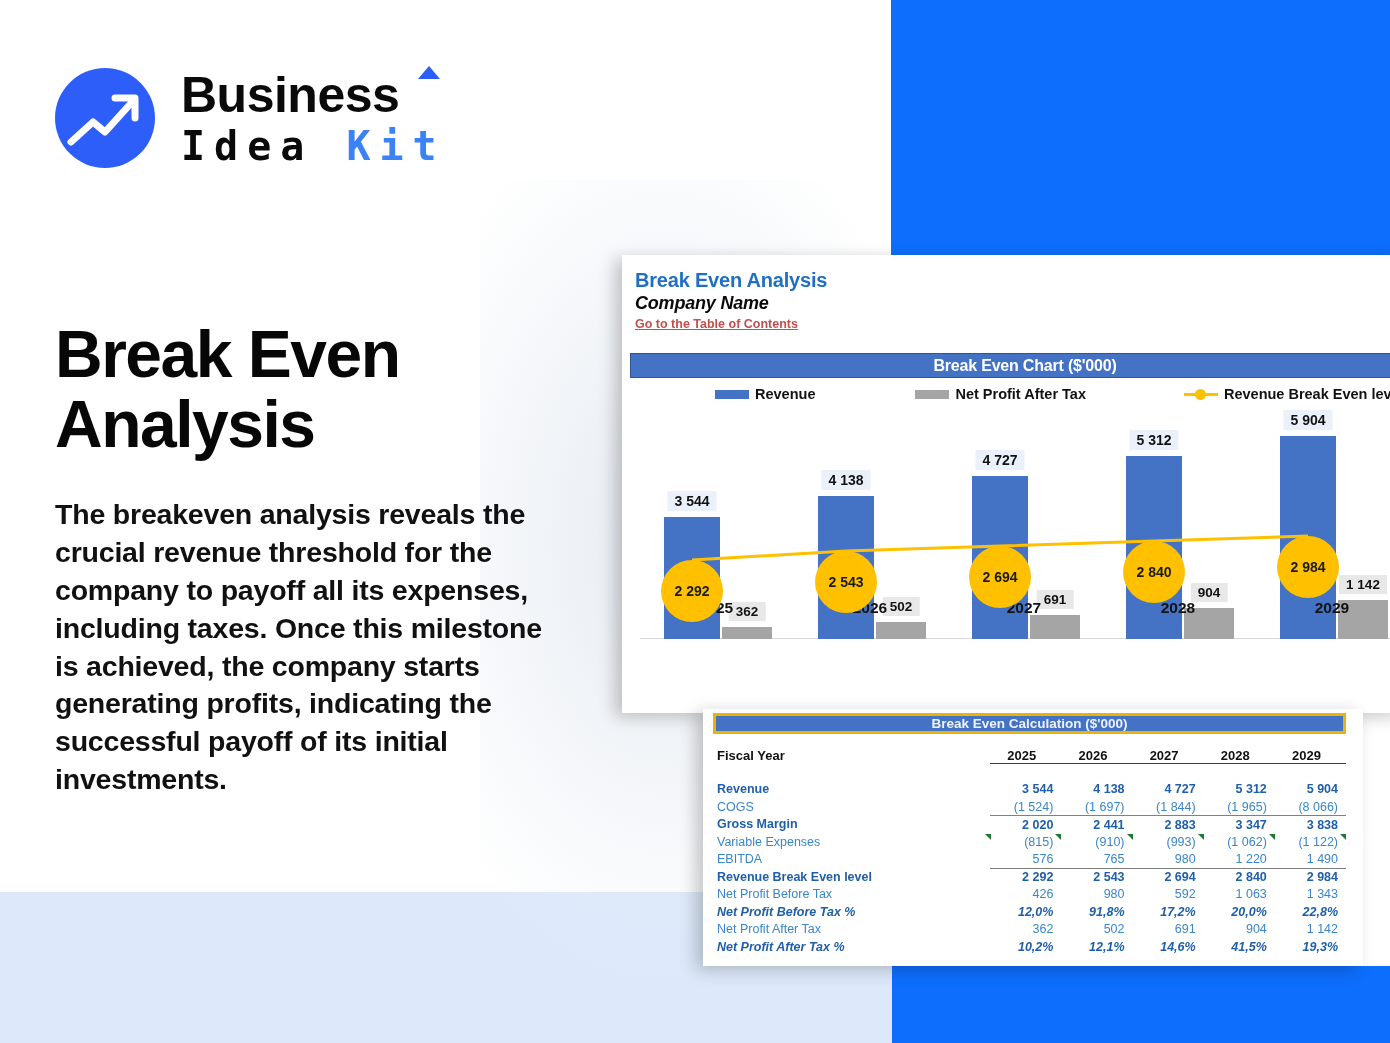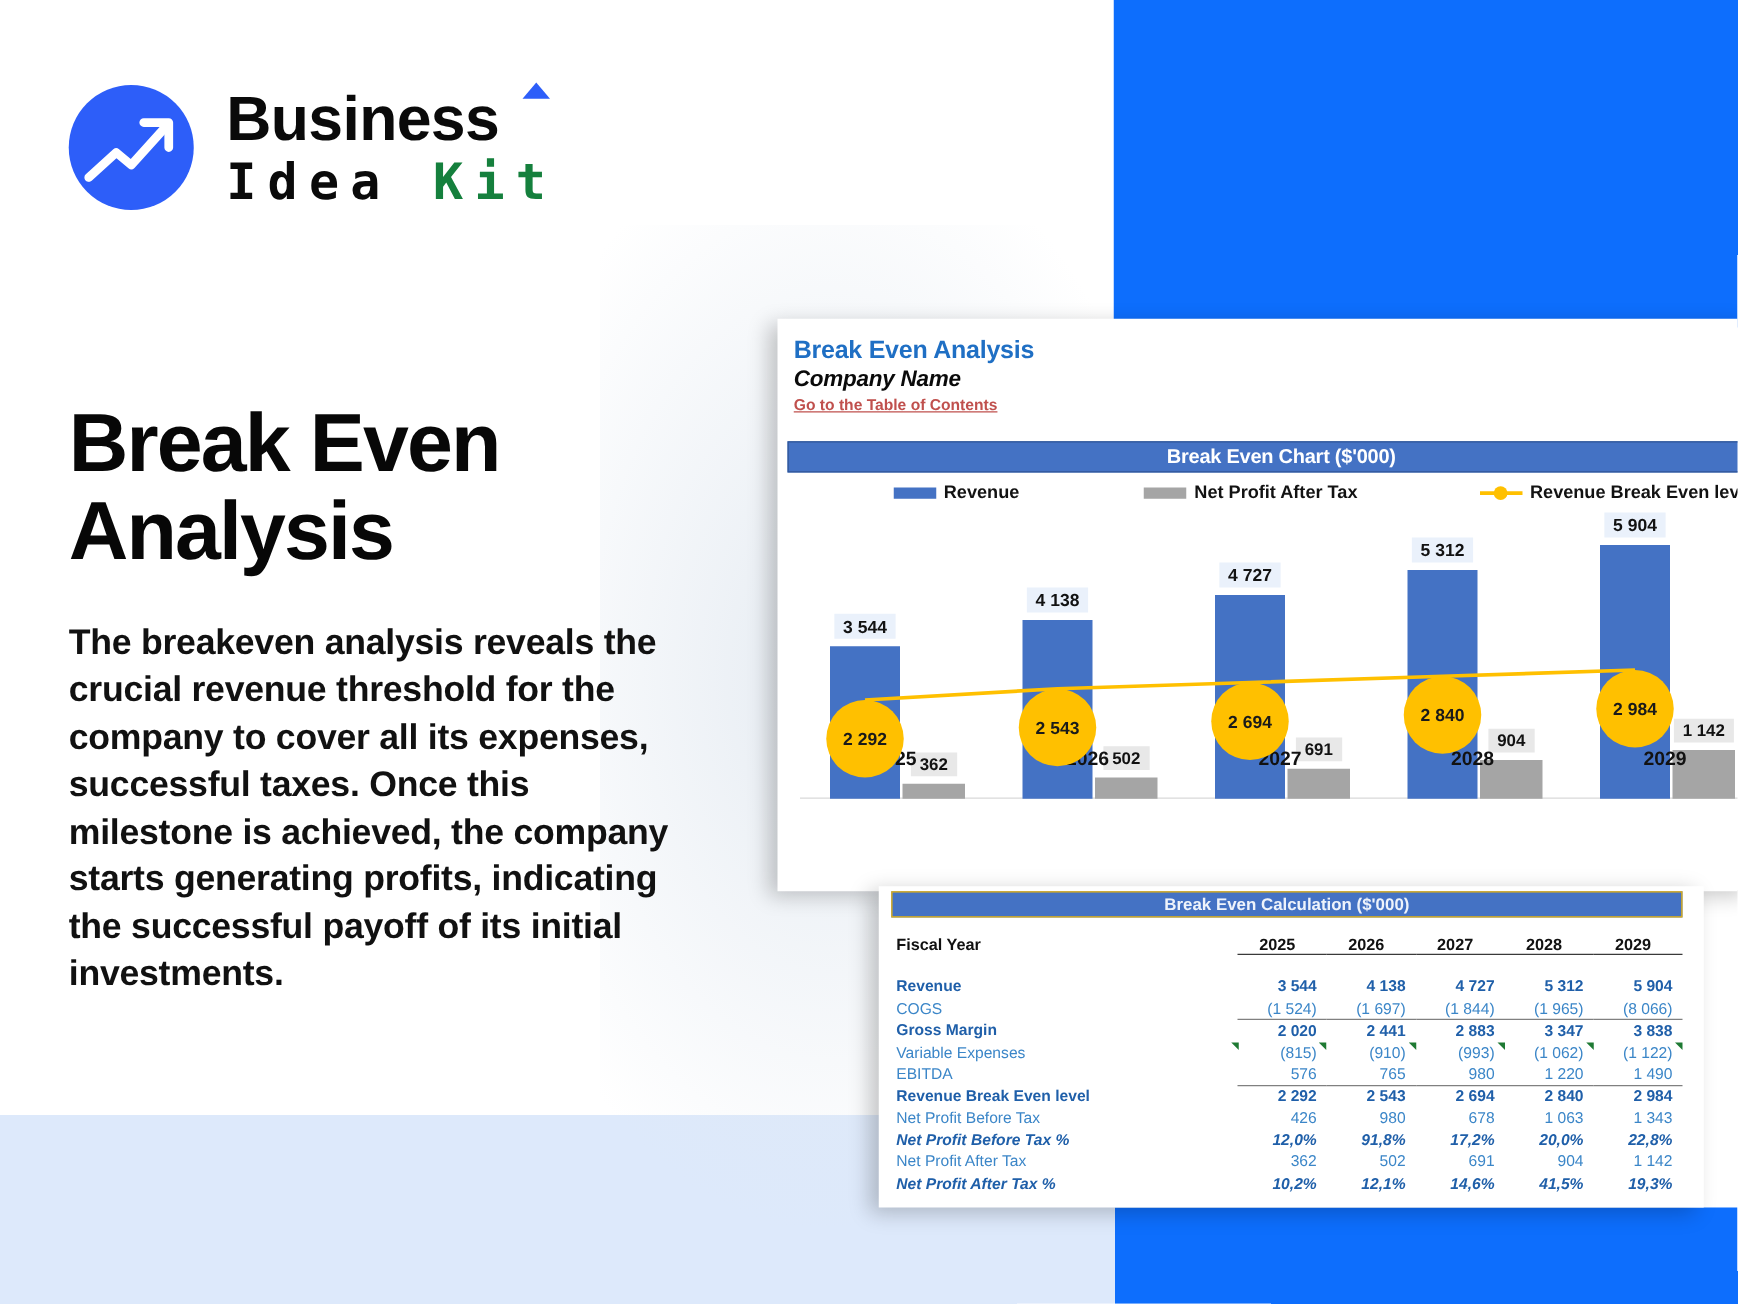--- a/index.html
+++ b/index.html
@@ -40,21 +40,21 @@
   .logo-text { position: absolute; left: 126px; top: 4px; }
   .logo-line1 {
     font-size: 50px; font-weight: 800; letter-spacing: -0.5px; color: #0a0a0a;
     line-height: 1.0; white-space: nowrap;
   }
   .logo-line2 {
     font-size: 40px; font-weight: 700; letter-spacing: 9px; color: #0a0a0a;
     line-height: 1.15; margin-top: 3px; white-space: nowrap;
     font-family: "DejaVu Sans Mono", monospace;
   }
-  .logo-kit { color: #15803d; }
+  .logo-kit { color: #3b82f6; }
   .logo-hat {
     position: absolute; left: 237px; top: -4px; width: 0; height: 0;
     border-left: 11px solid transparent; border-right: 11px solid transparent;
     border-bottom: 13px solid #2d5ef9;
   }
 
   
   .page-title {
     position: absolute; left: 55px; top: 320px; width: 470px;
     font-size: 66px; font-weight: 800; line-height: 1.06; color: #070707;
@@ -146,21 +146,21 @@
 
   
   .table-card {
     position: absolute; left: 703px; top: 709px; width: 660px; height: 257px;
     background: #ffffff;
     box-shadow: -7px 4px 16px rgba(0,0,0,0.22);
     overflow: hidden;
   }
   .tbl-band {
     position: absolute; left: 10px; top: 4px; width: 633px; height: 21px;
-    background: #4472C4; border: 1px solid #eab308;
+    background: #4472C4; border: 3px solid #eab308;
     color: #eef3fb; font-size: 13.5px; font-weight: 800;
     display: flex; align-items: center; justify-content: center;
   }
   table.fin {
     position: absolute; left: 10px; top: 29px; width: 633px;
     border-collapse: collapse;
     font-size: 12.5px; color: #1F6FC4;
   }
   table.fin td, table.fin th { padding: 0; }
   table.fin .lbl { text-align: left; width: 265px; padding-left: 4px; }
@@ -204,21 +204,21 @@
       <div class="logo-hat"></div>
       <div class="logo-line2">
         <span>Idea</span>
         <span class="logo-kit">Kit</span>
       </div>
     </div>
   </div>
 
   <div class="page-title">Break Even
 Analysis</div>
-  <div class="page-body">The breakeven analysis reveals the crucial revenue threshold for the company to cover all its expenses, successful taxes. Once this milestone is achieved, the company starts generating profits, indicating the successful payoff of its initial investments.</div>
+  <div class="page-body">The breakeven analysis reveals the crucial revenue threshold for the company to payoff all its expenses, including taxes. Once this milestone is achieved, the company starts generating profits, indicating the successful payoff of its initial investments.</div>
 
   <div class="chart-card">
     <div class="xl-title">Break Even Analysis</div>
     <div class="xl-subtitle">Company Name</div>
     <div class="xl-toclink">Go to the Table of Contents</div>
 
     <div class="chart-band">Break Even Chart ($'000)</div>
 
     <div class="chart-legend">
       <div class="lg-item a">
@@ -345,21 +345,21 @@
             <td class="num">2 292</td>
             <td class="num">2 543</td>
             <td class="num">2 694</td>
             <td class="num">2 840</td>
             <td class="num">2 984</td>
           </tr>
           <tr class="light indent">
             <td class="lbl">Net Profit Before Tax</td>
             <td class="num">426</td>
             <td class="num">980</td>
-            <td class="num">678</td>
+            <td class="num">592</td>
             <td class="num">1 063</td>
             <td class="num">1 343</td>
           </tr>
           <tr class="bold ital">
             <td class="lbl">Net Profit Before Tax %</td>
             <td class="num">12,0%</td>
             <td class="num">91,8%</td>
             <td class="num">17,2%</td>
             <td class="num">20,0%</td>
             <td class="num">22,8%</td>

